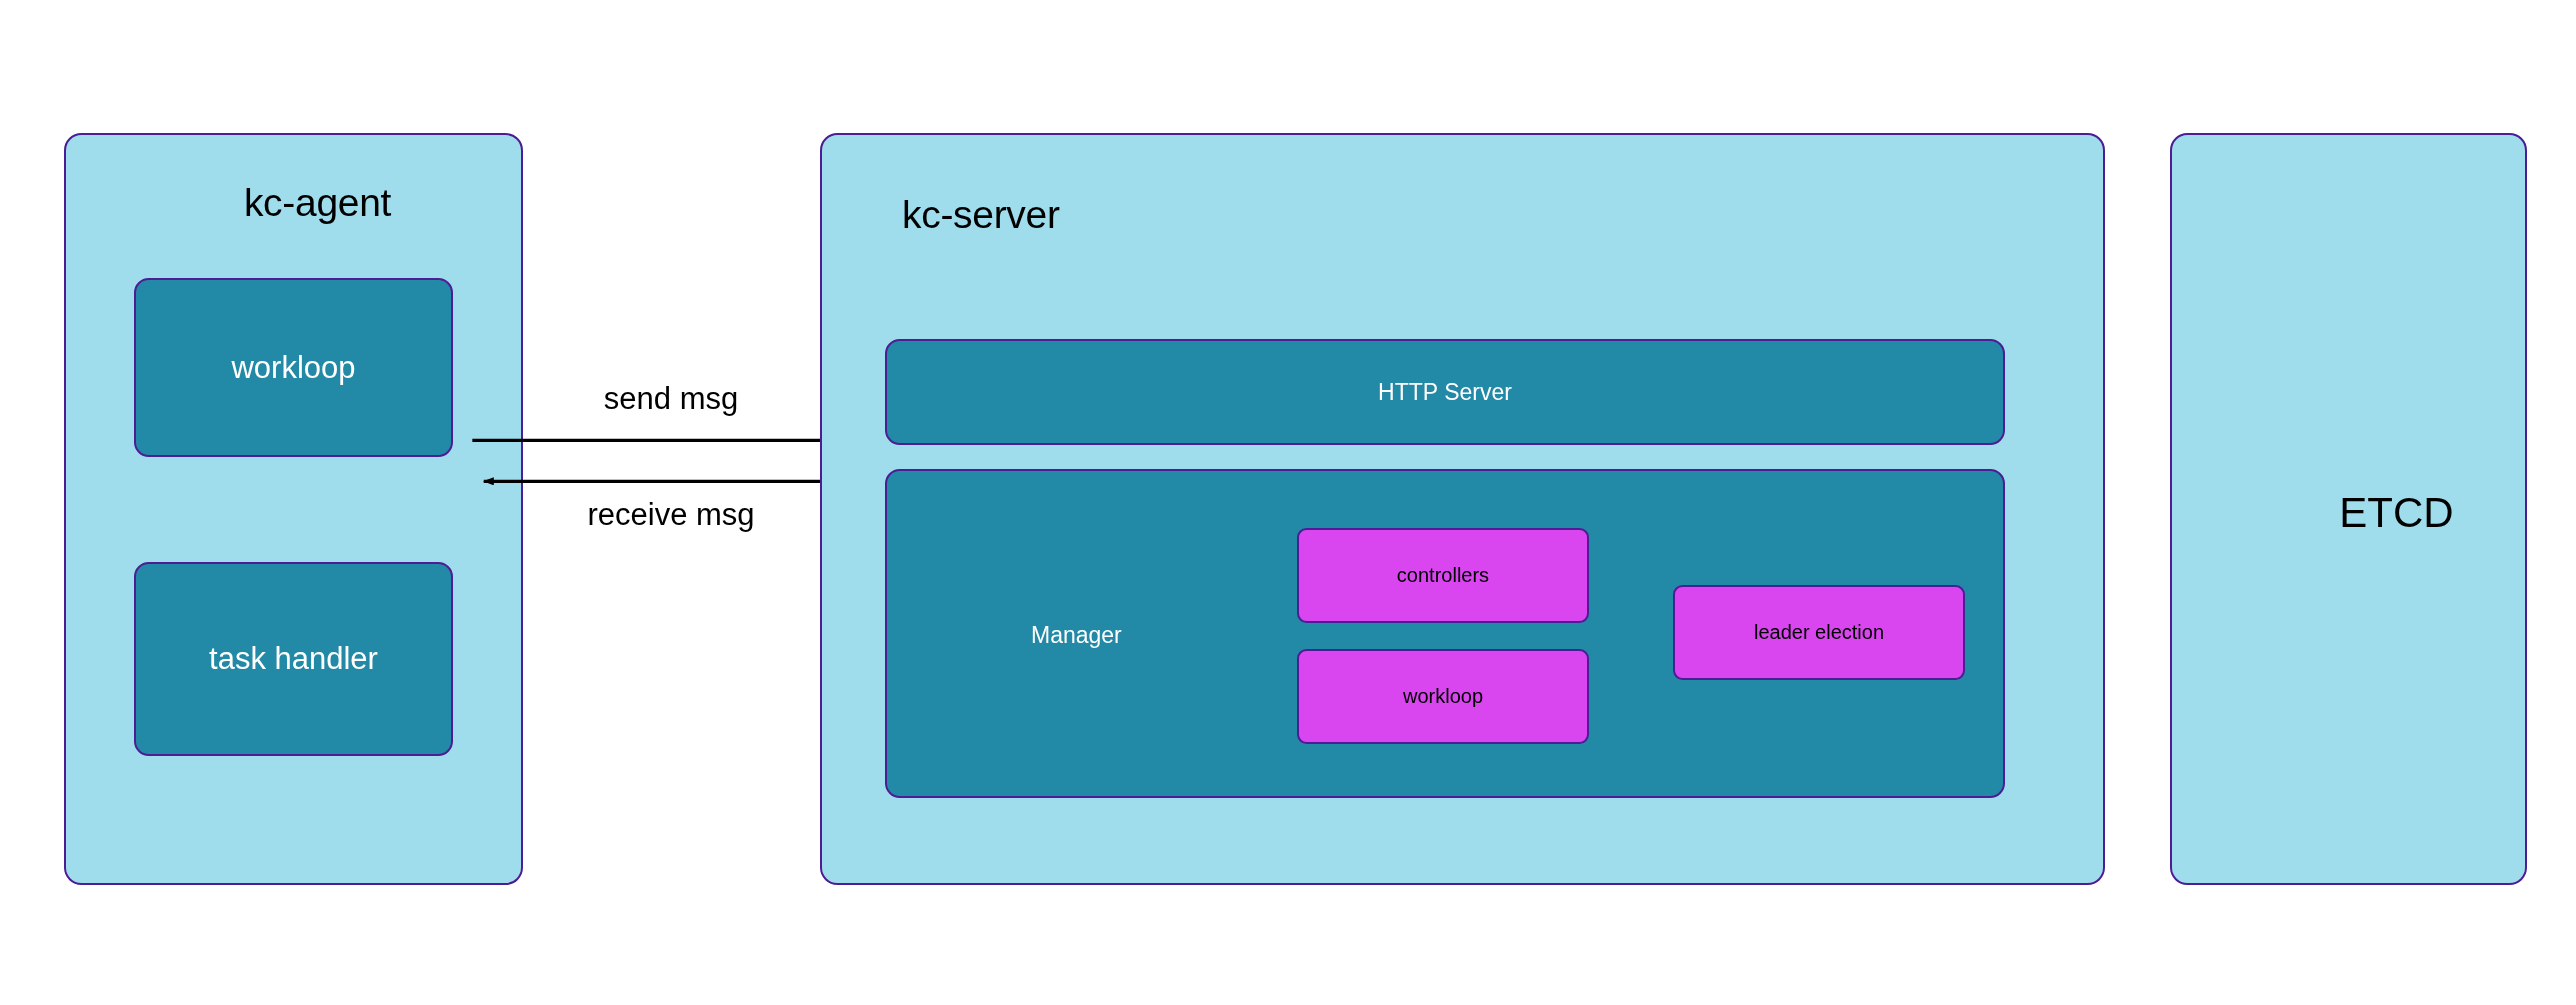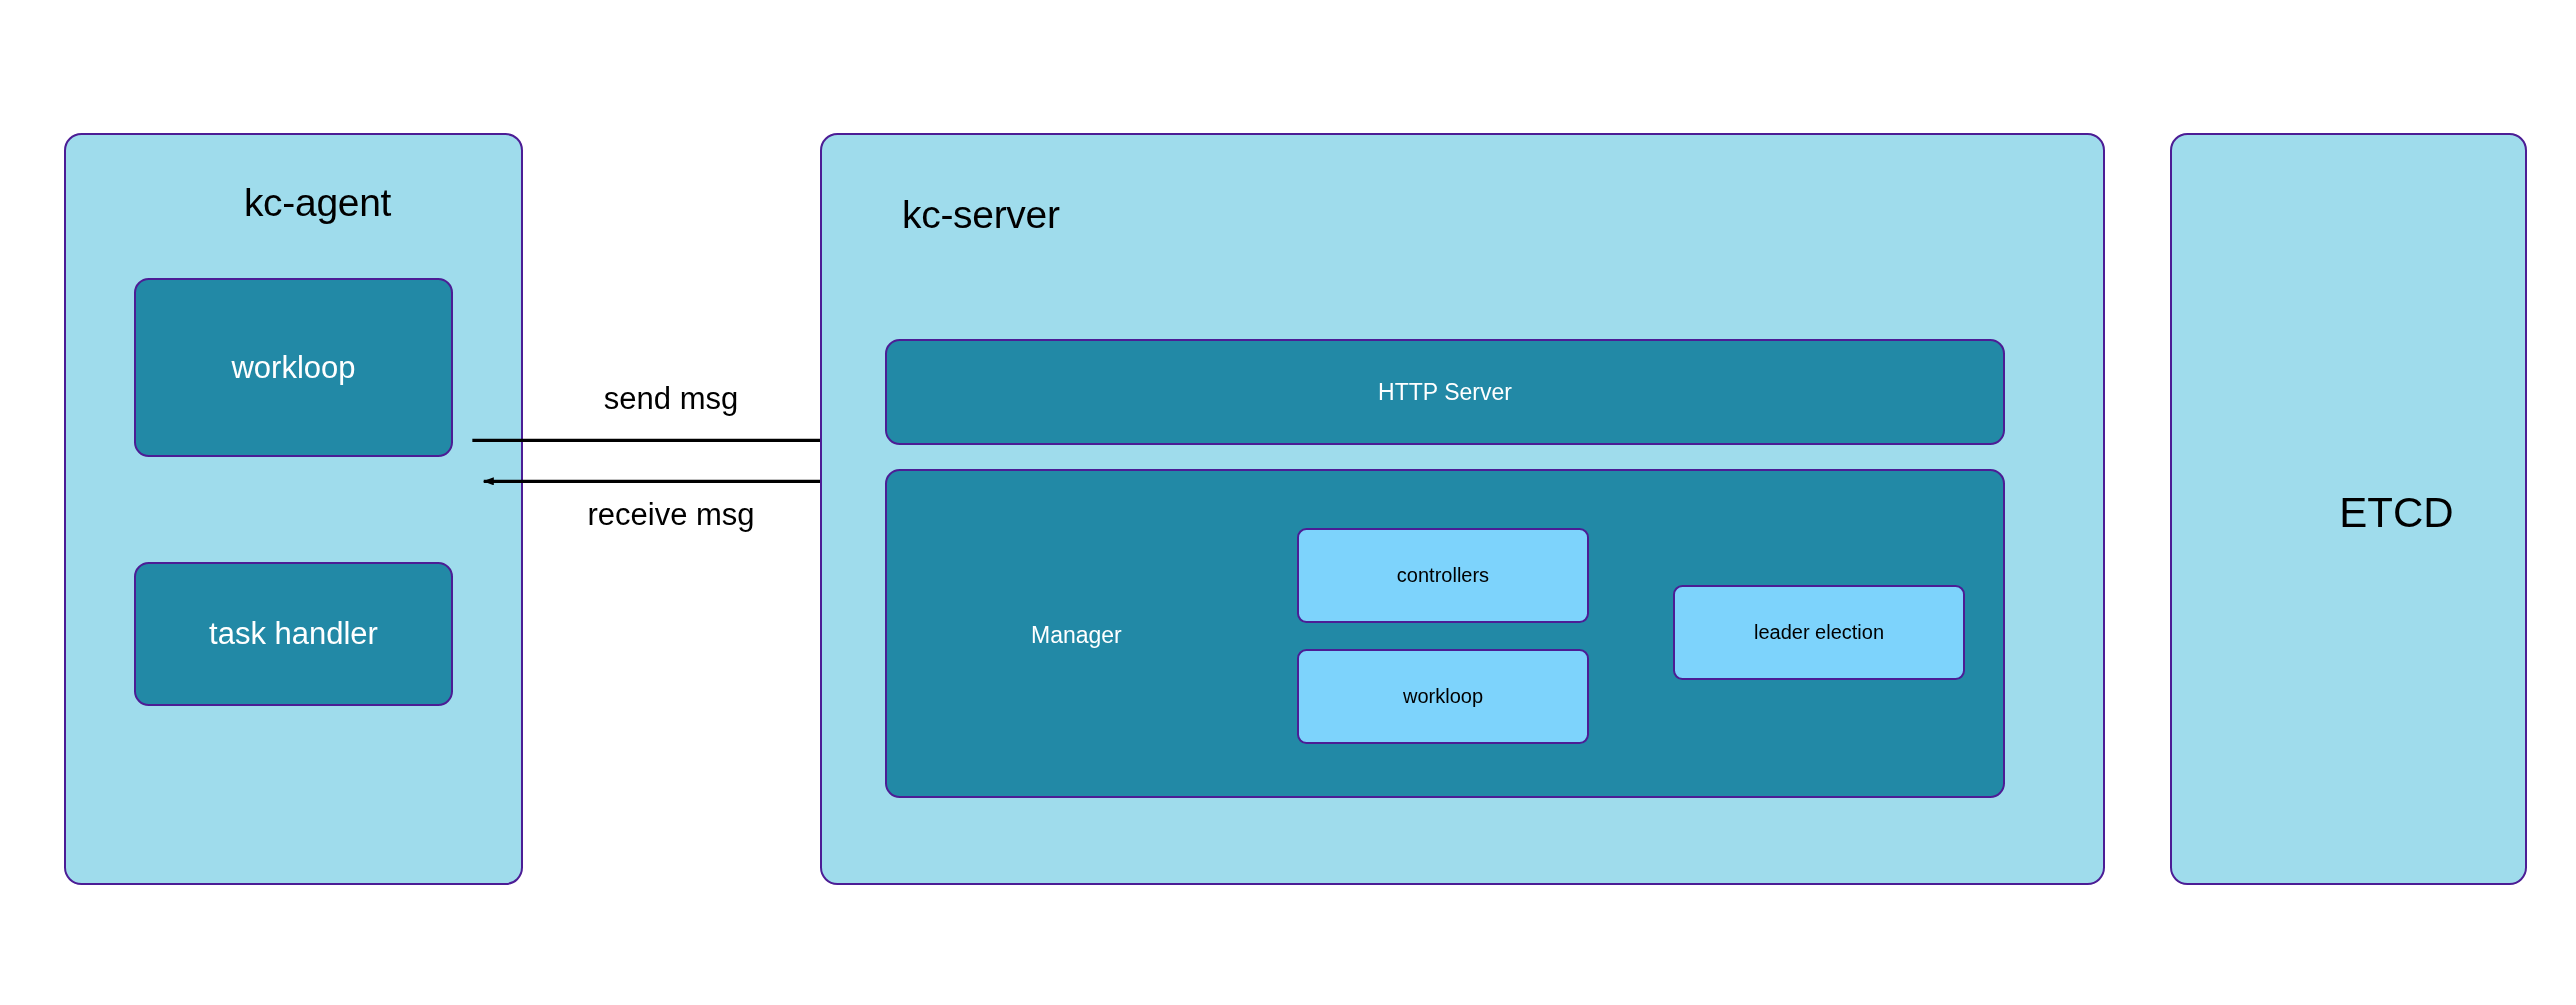--- a/index.html
+++ b/index.html
@@ -30,21 +30,21 @@
     background: #9FDCEC;
     border-radius: 17.4px;
   }
   .sub-node {
     background: #2289A6;
     border-radius: 14.8px;
     align-items: center;
     justify-content: center;
   }
   .leaf-node {
-    background: #7dd3fc;
+    background: #d946ef;
     border-radius: 9.4px;
     align-items: center;
     justify-content: center;
   }
 
   
   .group-title {
     position: absolute;
     color: #000000;
     font-size: 39px;
@@ -98,21 +98,21 @@
 <div id="canvas">
 
   <div class="node group-node" style="left:64px; top:133px; width:459px; height:752px;"></div>
 
   <div class="group-title" style="left:64px; top:181px; width:459px; text-align:center;padding-left:24px;">kc-agent</div>
 
   <div class="node sub-node" style="left:134px; top:278px; width:319px; height:179px;">
     <span class="sub-label">workloop</span>
   </div>
 
-  <div class="node sub-node" style="left:134px; top:562px; width:319px; height:144px;">
+  <div class="node sub-node" style="left:134px; top:562px; width:319px; height:194px;">
     <span class="sub-label">task handler</span>
   </div>
 
   <svg class="edge" style="left:469px; top:416px; width:402px; height:54px;" viewBox="0 0 600 80">
     <defs>
       <marker id="arrow-right" markerWidth="16" markerHeight="12" refX="15" refY="6" orient="auto" markerUnits="userSpaceOnUse">
         <path d="M0,0 L16,6 L0,12 z" fill="#000000"></path>
       </marker>
     </defs>
     <line x1="5" y1="36" x2="575" y2="36" stroke="#000000" stroke-width="5" marker-end="url(#arrow-right)"></line>

